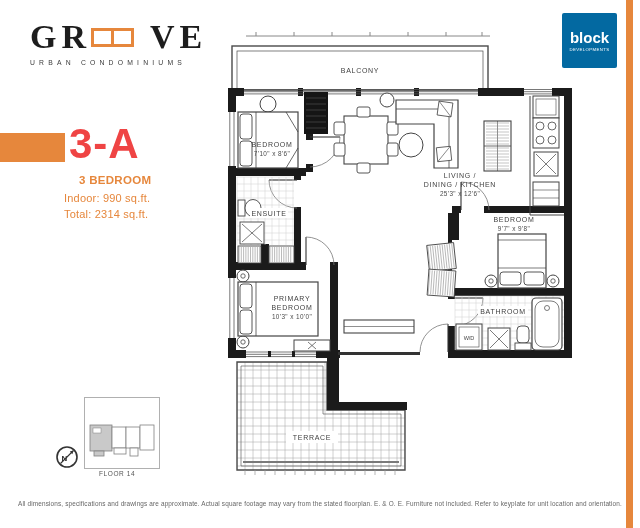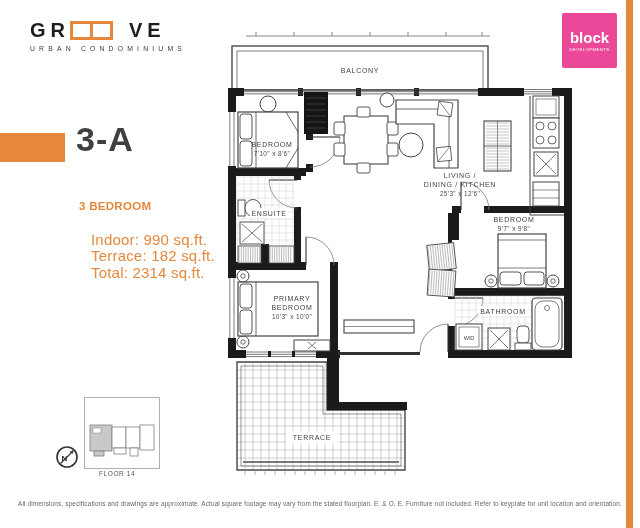--- a/index.html
+++ b/index.html
@@ -2,36 +2,36 @@
 <html><head>
 <meta charset="utf-8">
 <style>
   html,body{margin:0;padding:0;background:#fff;}
   #page{position:relative;width:640px;height:528px;background:#fff;overflow:hidden;
         font-family:"Liberation Sans",sans-serif;}
   .abs{position:absolute;}
   
   #logo{left:30px;top:20px;}
   .logo-row{display:flex;align-items:center;}
-  .logo-txt{font-size:20px;font-weight:700;letter-spacing:5px;color:#1d1d1d;line-height:1;}
+  .logo-txt{font-size:34px;font-weight:700;letter-spacing:5px;color:#1d1d1d;line-height:1;font-family:Liberation Serif, serif;}
   .logo-o{width:17px;height:13px;border:3px solid #E6873C;display:inline-block;}
   .logo-o.link{margin-left:-3px;}
   .logo-sub{margin-top:5px;font-size:6.8px;letter-spacing:4.2px;color:#3a3a3a;}
   
   #dev{left:562px;top:13px;width:55px;height:55px;border-radius:2px;
        display:flex;flex-direction:column;align-items:center;justify-content:center;}
   #dev .nm{color:#fff;font-weight:700;font-size:15px;line-height:1;}
   #dev .sb{color:#fff;font-size:4.3px;letter-spacing:.4px;margin-top:2px;}
   
   #orange-bar{left:626px;top:0;width:7px;height:528px;}
   #orange-block{left:0;top:133px;width:65px;height:29px;}
   
-  #unit-name{left:76px;top:120px;font-size:34px;font-weight:600;color:#404040;letter-spacing:1px;}
-  #unit-type{left:79px;top:174px;font-size:11.5px;font-weight:600;letter-spacing:.3px;margin-top:26px;}
-  #unit-stats{left:91px;top:190px;font-size:15px;line-height:16.3px;letter-spacing:.2px;margin-top:42px;}
+  #unit-name{left:69px;top:120px;font-size:42px;font-weight:600;color:#ef4444;letter-spacing:1px;}
+  #unit-type{left:79px;top:174px;font-size:11.5px;font-weight:600;letter-spacing:.3px;}
+  #unit-stats{left:64px;top:190px;font-size:11px;line-height:16.3px;letter-spacing:.2px;}
   
   #floor-label{left:99px;top:470px;font-size:6.5px;letter-spacing:.6px;color:#555;}
   
   #footer{left:0;right:0;top:500px;text-align:center;font-size:6.4px;color:#666;letter-spacing:.15px;}
   svg text{font-family:"Liberation Sans",sans-serif;}
   .roomlbl{font-size:7px;fill:#3f3f3f;letter-spacing:.7px;}
   .dimlbl{font-size:6.4px;fill:#4a4a4a;letter-spacing:.4px;}
 </style>
 </head>
 <body>
@@ -41,33 +41,32 @@
   <div class="abs" id="logo">
     <div class="logo-row">
       <span class="logo-txt">GR</span>
       <span class="logo-o"></span>
       <span class="logo-o link"></span>
       <span class="logo-txt" style="margin-left:16px">VE</span>
     </div>
     <div class="logo-sub">URBAN CONDOMINIUMS</div>
   </div>
 
-  <div class="abs" id="dev" style="background:#ec4899">
+  <div class="abs" id="dev" style="background:#0369a1">
     <span class="nm">block</span>
     <span class="sb">DEVELOPMENTS</span>
   </div>
 
   <div class="abs" id="orange-bar" style="background:#E6873C"></div>
   <div class="abs" id="orange-block" style="background:#E6873C"></div>
 
   <div class="abs" id="unit-name">3-A</div>
   <div class="abs" id="unit-type" style="color:#E6873C">3 BEDROOM</div>
   <div class="abs" id="unit-stats" style="color:#E6873C">
     <div>Indoor: 990 sq.ft.</div>
-    <div>Terrace: 182 sq.ft.</div>
     <div>Total: 2314 sq.ft.</div>
   </div>
 
   <svg class="abs" style="left:215px;top:26px" width="370" height="462" viewBox="215 26 370 462">
     <defs>
       <clipPath id="terrClip">
           <polygon points="237,362 327,362 327,410 405,410 405,470 237,470"></polygon>
         </clipPath>
     </defs>
 

